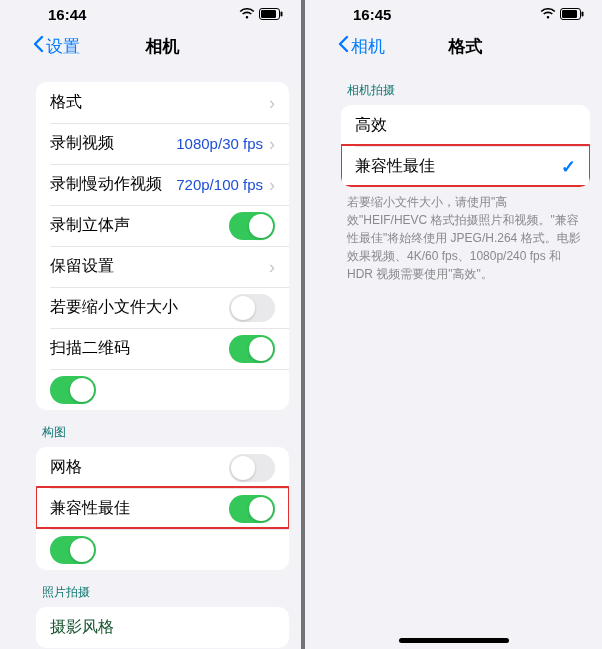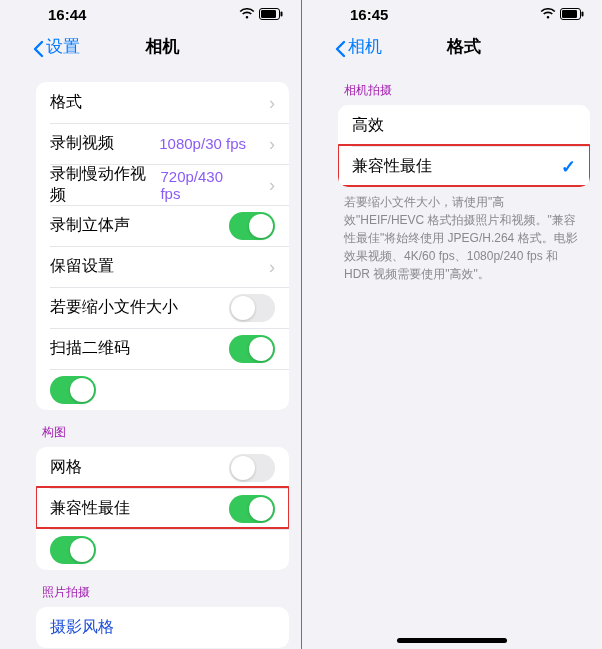--- a/index.html
+++ b/index.html
@@ -15,63 +15,63 @@
   .phone {
     width: 301px;
     height: 649px;
     background: #f2f2f7;
     display: flex;
     flex-direction: column;
     position: relative;
     box-sizing: border-box;
     padding-left: 24px;
   }
-  .phone + .phone { border-left: 1px solid #737373; }
+  .phone + .phone { border-left: 4px solid #737373; }
   .status-bar {
     height: 28px;
     display: flex;
     align-items: center;
     justify-content: space-between;
     padding: 0 18px 0 24px;
     font-size: 15px;
     font-weight: 600;
     color: #000;
   }
   .status-right { display: flex; align-items: center; gap: 4px; }
   .nav {
     height: 36px;
     display: flex;
     align-items: center;
     position: relative;
     padding: 0 8px;
   }
   .nav-back {
     display: flex;
-    align-items: flex-end;
+    align-items: flex-start;
     color: #007aff;
     font-size: 17px;
     gap: 2px;
   }
   .nav-title {
     position: absolute;
     left: 0; right: 0;
     text-align: center;
     font-size: 17px;
     font-weight: 600;
     color: #000;
     pointer-events: none;
   }
   .content {
     flex: 1;
     overflow-y: hidden;
     padding: 0 12px;
   }
   .group-header {
     font-size: 12px;
-    color: #a21caf;
+    color: #0f766e;
     padding: 14px 6px 6px;
   }
   .group {
     background: #fff;
     border-radius: 10px;
     overflow: hidden;
   }
   .row {
     display: flex;
     align-items: center;
@@ -84,24 +84,24 @@
     box-sizing: border-box;
   }
   .row + .row::before {
     content: "";
     position: absolute;
     top: 0; left: 14px; right: 0;
     height: 1px;
     background: #e5e5ea;
   }
   .row .detail {
-    color: #8b5cf6;
+    color: #1d4ed8;
     font-size: 15px;
     margin-left: auto;
-    margin-right: 23px;
+    margin-right: 6px;
   }
   .chevron {
     color: #c7c7cc;
     font-size: 18px;
     line-height: 1;
   }
   .toggle {
     width: 46px;
     height: 28px;
     border-radius: 14px;
@@ -113,21 +113,21 @@
   .toggle .knob {
     position: absolute;
     width: 24px; height: 24px;
     background: #fff;
     border-radius: 50%;
     top: 2px;
     box-shadow: 0 1px 3px rgba(0,0,0,.2);
   }
   .toggle.on .knob { right: 2px; }
   .toggle.off .knob { left: 2px; }
-  .link-text { color: #1d4ed8; }
+  .link-text { color: #14532d; }
   .footer {
     font-size: 12px;
     color: #8a8a8d;
     padding: 6px 6px 0;
     line-height: 1.5;
   }
   .hl {
     border: 2.5px solid #e03030;
     position: absolute;
     box-sizing: border-box;
@@ -181,21 +181,21 @@
         <span>格式</span>
         <span class="chevron">›</span>
       </div>
       <div class="row">
         <span>录制视频</span>
         <span class="detail">1080p/30 fps</span>
         <span class="chevron">›</span>
       </div>
       <div class="row">
         <span>录制慢动作视频</span>
-        <span class="detail">720p/430 fps</span>
+        <span class="detail">720p/100 fps</span>
         <span class="chevron">›</span>
       </div>
       <div class="row">
         <span>录制立体声</span>
         <div class="toggle on">
             <div class="knob"></div>
           </div>
       </div>
       <div class="row">
         <span>保留设置</span>

